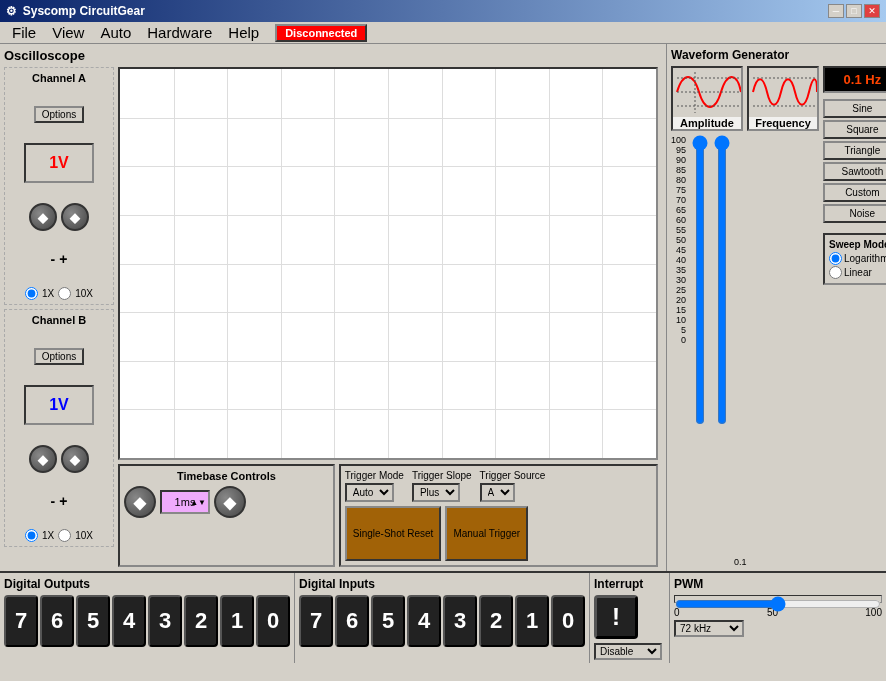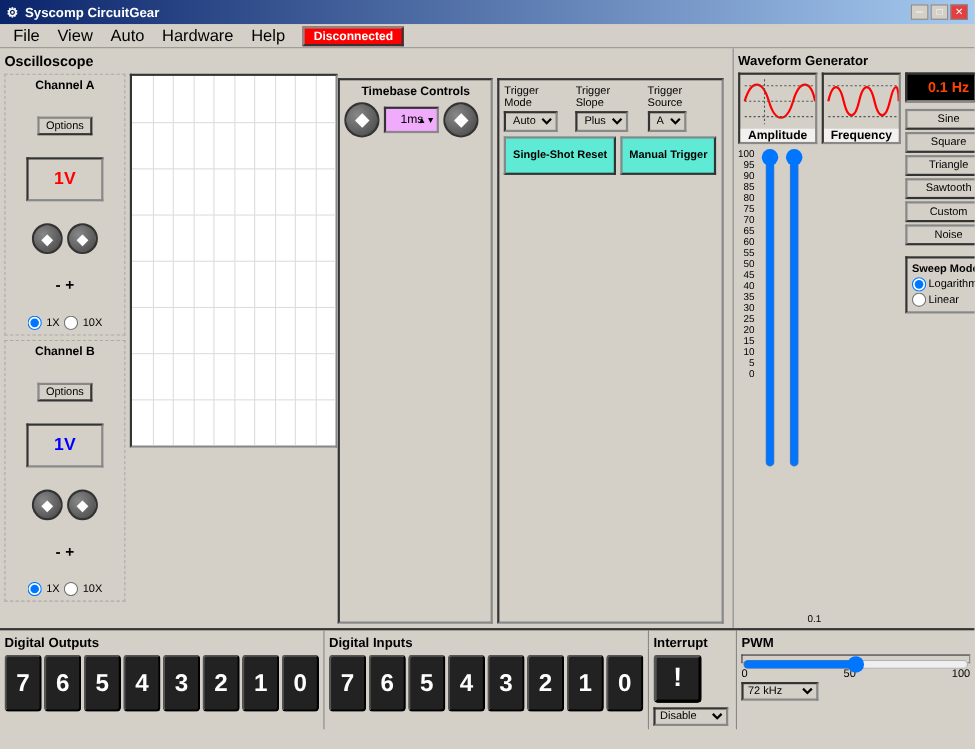--- a/index.html
+++ b/index.html
@@ -98,21 +98,21 @@
       background: radial-gradient(circle at 35% 35%, #888, #444);
       border-radius: 50%;
       border: 2px solid #333;
       display: flex; align-items: center; justify-content: center;
     }
     .knob-label { font-size: 13px; color: white; font-weight: bold; }
     .minus-label { font-size: 14px; font-weight: bold; }
     .plus-label { font-size: 14px; font-weight: bold; }
     .radio-row { display: flex; gap: 4px; align-items: center; font-size: 10px; }
     
-    .osc-grid-area { flex: 1; display: flex; flex-direction: row; padding: 0 4px; }
+    .osc-grid-area { flex: 1; display: flex; flex-direction: column; padding: 0 4px; }
     .osc-grid {
       border: 2px inset #888;
       background: white;
       flex: 1;
       position: relative;
       overflow: hidden;
     }
     .grid-lines {
       position: absolute; top: 0; left: 0; right: 0; bottom: 0;
     }
@@ -148,22 +148,22 @@
     .time-arrows { position: absolute; right: 2px; top: 50%; transform: translateY(-50%); font-size: 8px; }
     .trigger-controls-inner { display: flex; gap: 8px; }
     .trigger-col { display: flex; flex-direction: column; align-items: flex-start; gap: 2px; }
     .trigger-label { font-size: 10px; }
     .trigger-select {
       background: #d4d0c8; border: 2px inset #888;
       padding: 1px 2px; font-size: 10px;
     }
     .trigger-buttons { display: flex; gap: 4px; margin-top: 4px; }
     .trigger-btn {
-      background: #5eead4; border: 2px outset #888;
-      padding: 10px 6px; font-size: 10px; cursor: pointer; font-weight: bold;
+      background: #a16207; border: 2px outset #888;
+      padding: 20px 6px; font-size: 10px; cursor: pointer;
     }
     
     .waveform-section {
       width: 210px;
       padding: 4px;
       border-left: 1px solid #888;
       display: flex;
       flex-direction: column;
     }
     .wf-title { font-weight: bold; font-size: 12px; margin-bottom: 4px; }

